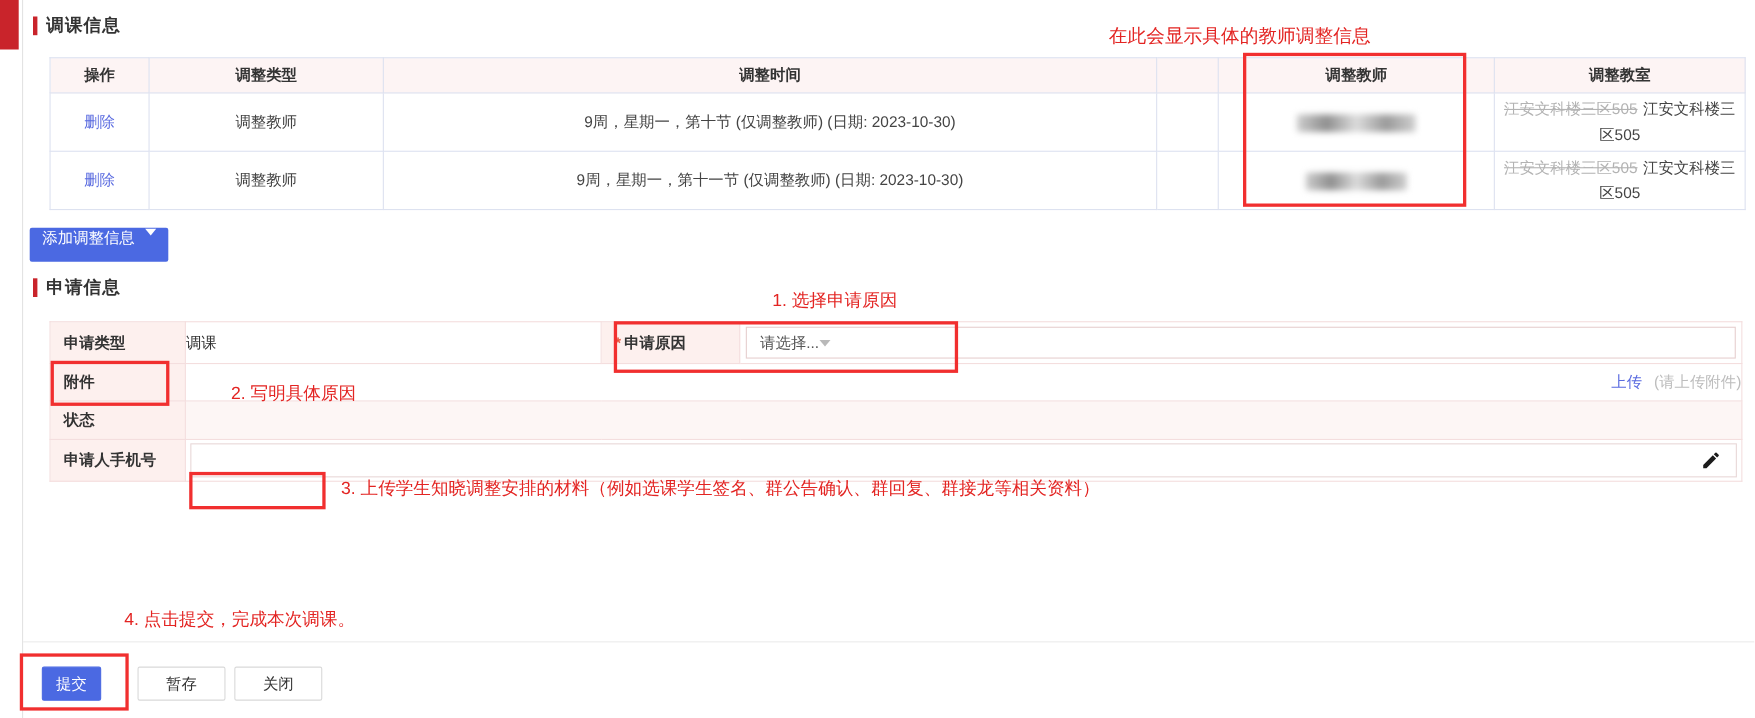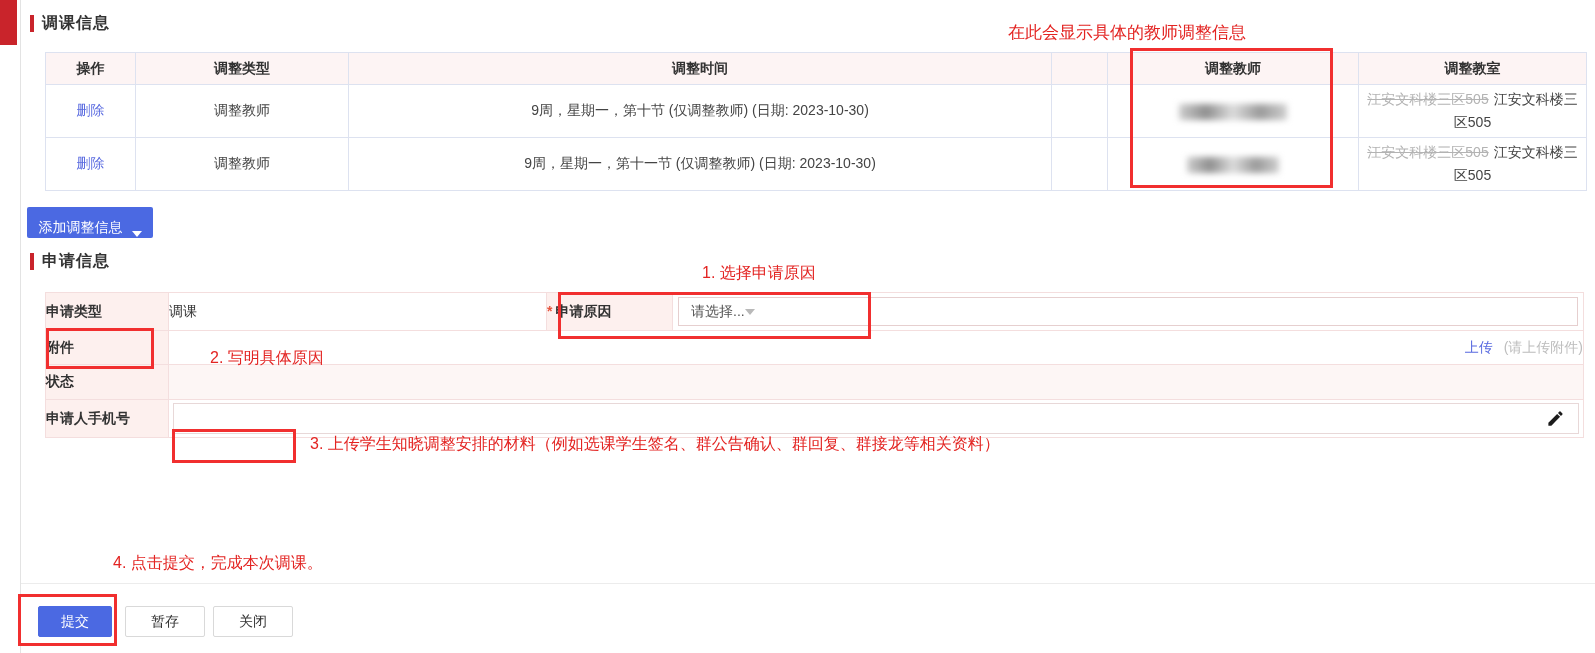--- a/index.html
+++ b/index.html
@@ -34,49 +34,49 @@
   .blur-name{display:inline-block;width:108px;height:16px;border-radius:2px;vertical-align:middle;
     background:linear-gradient(90deg,#cdcdcd 0%,#8f8f8f 25%,#dcdcdc 50%,#9a9a9a 75%,#cfcfcf 100%);
     filter:blur(3px);}
   .blur-name.b2{width:92px;}
   .room-cell{line-height:1.65;padding:4px 8px;}
   .room-old{color:#b3b3b3;text-decoration:line-through;}
   .room-new{color:#444;margin-left:5px;}
 
   
   .add-btn{position:absolute;left:27px;top:207px;width:126px;height:31px;background:#4b69e2;color:#fff;
-    border:none;border-radius:2px;font-size:14px;font-family:inherit;display:flex;align-items:flex-end;
+    border:none;border-radius:2px;font-size:14px;font-family:inherit;display:flex;align-items:flex-start;
     justify-content:center;gap:9px;cursor:pointer;}
   .caret-down{width:0;height:0;border-left:5px solid transparent;border-right:5px solid transparent;border-top:6px solid #ffffff;}
 
   
   .form-table{position:absolute;left:45px;top:292px;width:1538px;border-collapse:collapse;table-layout:fixed;font-size:14px;color:#333;}
   .form-table td{border:1px solid #f4dede;padding:0;vertical-align:middle;background:#fff;}
-  .form-table td.lbl{background:#fdf0ee;font-weight:bold;text-align:left;}
+  .form-table td.lbl{background:#fdf0ee;font-weight:bold;padding-left:12px;text-align:left;}
   .form-table td.toplbl{vertical-align:top;padding-top:11px;}
   .req{color:#e6533c;margin-right:3px;font-weight:bold;}
   .r1{height:38px;} .r2{height:98px;} .r3{height:34px;} .r4{height:35px;} .r5{height:36px;}
   .val-cell{padding-left:9px;text-align:left;margin-left:36px;}
   .select-box{margin:4px 5px;height:27px;border:1px solid #e6cfcf;background:#fff;display:flex;align-items:center;
     justify-content:flex-start;padding:0 12px;color:#555;cursor:pointer;}
   .select-caret{width:0;height:0;border-left:5px solid transparent;border-right:5px solid transparent;border-top:6px solid #b9b9b9;}
   .textarea-box{margin:4px 4px;height:88px;border:1px solid #e4d2d2;background:#fff;position:relative;}
   .counter{position:absolute;right:7px;bottom:3px;color:#444;font-size:13px;}
   .upload-cell{padding-left:9px;text-align:right;margin-left:22px;}
   .upload-link{color:#5a6be0;cursor:pointer;text-decoration:none;margin-left:4px;}
   .upload-hint{color:#bdbdbd;margin-left:7px;}
   .status-cell{background:#fdf6f5 !important;}
   .input-box{margin:3px 4px;height:29px;border:1px solid #e8d8d8;background:#fff;position:relative;cursor:text;}
   .pencil{position:absolute;right:13px;top:5px;cursor:pointer;}
 
   
   .separator{position:absolute;left:21px;top:583px;width:1574px;height:1px;background:#ececec;}
   .btn{position:absolute;height:31px;font-size:14px;border-radius:2px;display:flex;align-items:center;
     justify-content:center;cursor:pointer;font-family:inherit;box-sizing:border-box;}
-  .btn-primary{left:38px;top:606px;width:74px;background:#4b69e2;color:#fff;border:1px solid #4b69e2;}
+  .btn-primary{left:38px;top:606px;width:54px;background:#4b69e2;color:#fff;border:1px solid #4b69e2;}
   .btn-plain{background:#fff;border:1px solid #d9d9d9;color:#333;}
   #btn-save{left:125px;top:606px;width:80px;}
   #btn-close{left:213px;top:606px;width:80px;}
 </style>
 </head>
 <body>
 
 <div>
 
   <div class="corner-tab"></div>

